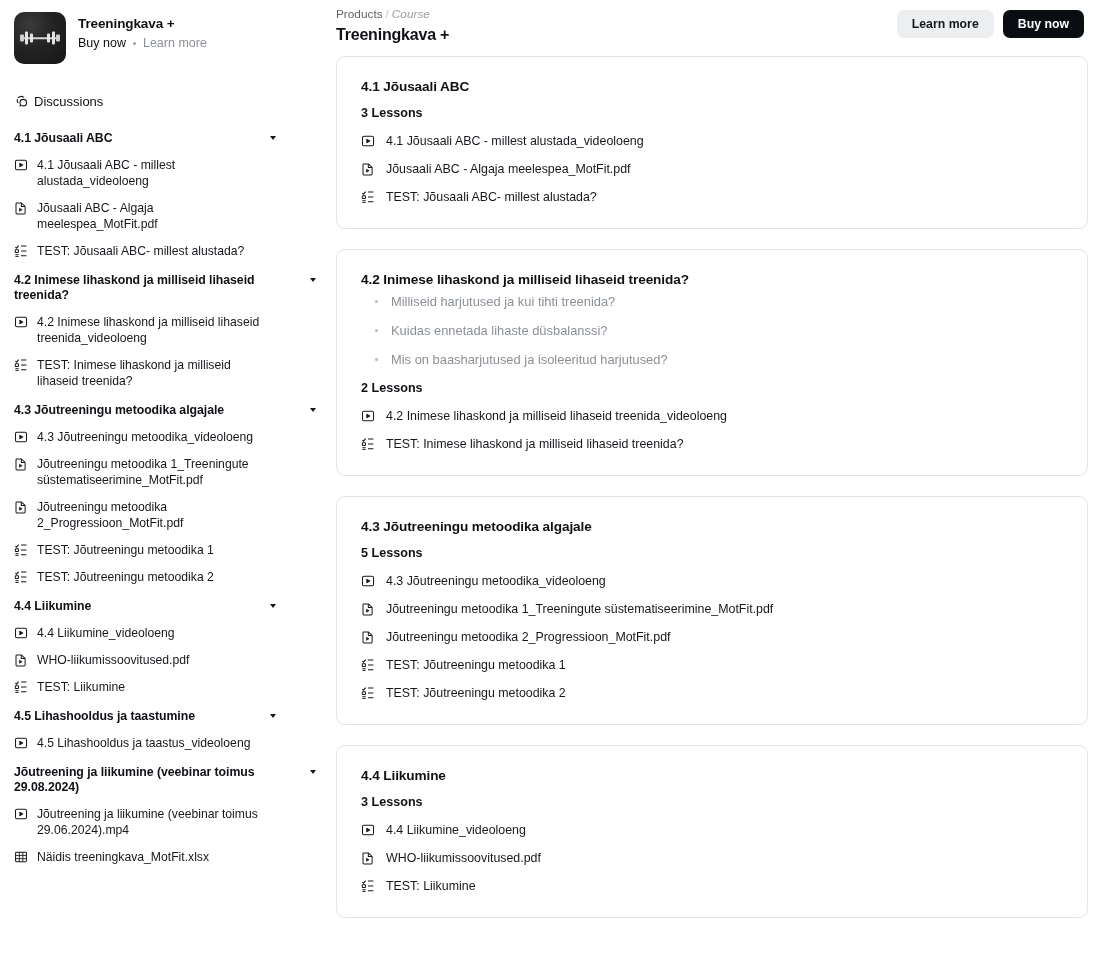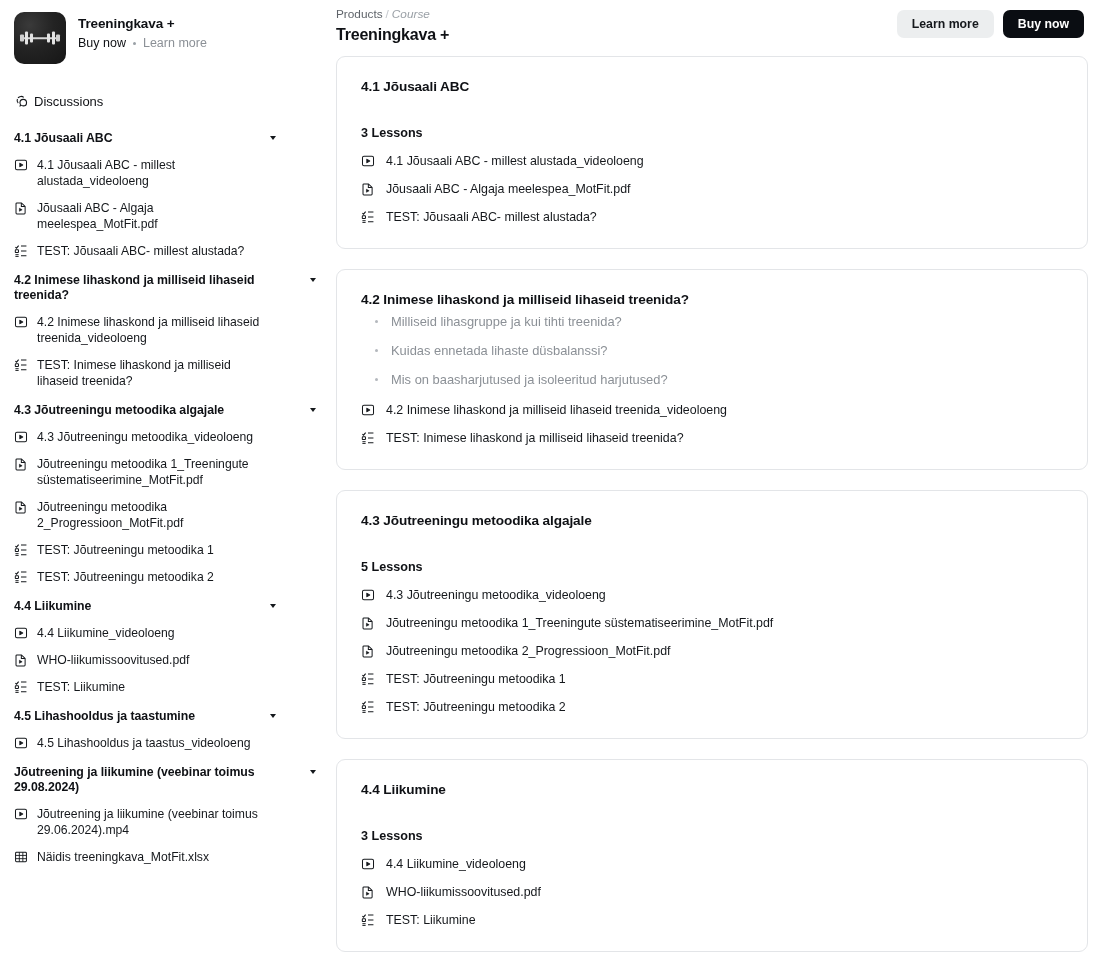--- a/index.html
+++ b/index.html
@@ -84,21 +84,21 @@
   .cards { padding: 12px 16px 0 6px; }
   .card { border: 1px solid #e3e5e8; border-radius: 9px; background: #fff;
     padding: 22px 24px 24px 24px; margin-bottom: 20px; }
   .card-title { font-size: 13.6px; font-weight: 700; letter-spacing: -0.1px; }
   .bullets { list-style: none; margin-top: 3px; }
   .bullets li { position: relative; padding-left: 30px; color: #8b9096;
     font-size: 12.9px; line-height: 19px; margin-top: 10px; }
   .bullets li:first-child { margin-top: 5px; }
   .bullets li::before { content: ""; position: absolute; left: 14px; top: 8px;
     width: 3px; height: 3px; border-radius: 50%; background: #b4b8bd; }
-  .lessons-count { font-size: 12.6px; font-weight: 700; margin-top: 32px; }
+  .lessons-count { font-size: 12.6px; font-weight: 700; margin-top: 12px; }
   .lesson { display: flex; align-items: center; gap: 11px; margin-top: 14px;
     font-size: 12.4px; color: #15181c; cursor: pointer; }
   .lesson .ico { flex: none; width: 14px; height: 14px; }
   .lesson .ico svg { display: block; }
   .lesson:first-of-type { margin-top: 16px; }
 </style>
 </head>
 <body>
 
 <div class="app">
@@ -381,24 +381,25 @@
                 <rect x="1.5" y="6.7" width="3.6" height="3.1" rx="0.6"></rect>
                 <path d="M1.6 12.2h3.7M1.6 14.2h3.7" stroke-width="1.1"></path>
               </svg>
             </span>
             <span>TEST: Jõusaali ABC- millest alustada?</span>
           </div>
         </div>
         <div class="card">
           <div class="card-title">4.2 Inimese lihaskond ja milliseid lihaseid treenida?</div>
           <ul class="bullets">
-            <li>Milliseid lihasgruppe ja kui tihti treenida?</li>
+            <li>Milliseid harjutused ja kui tihti treenida?</li>
             <li>Kuidas ennetada lihaste düsbalanssi?</li>
             <li>Mis on baasharjutused ja isoleeritud harjutused?</li>
           </ul>
+          <div class="lessons-count">2 Lessons</div>
           <div class="lesson">
             <span class="ico">
               <svg width="14" height="14" viewBox="0 0 16 16" fill="none" stroke="#15181c" stroke-width="1.15">
                 <rect x="1.7" y="2.6" width="12.6" height="10.8" rx="1.7"></rect>
                 <path d="M6.5 5.8 10.4 8 6.5 10.2Z" fill="#15181c" stroke-width="0.8"></path>
               </svg>
             </span>
             <span>4.2 Inimese lihaskond ja milliseid lihaseid treenida_videoloeng</span>
           </div>
           <div class="lesson">

